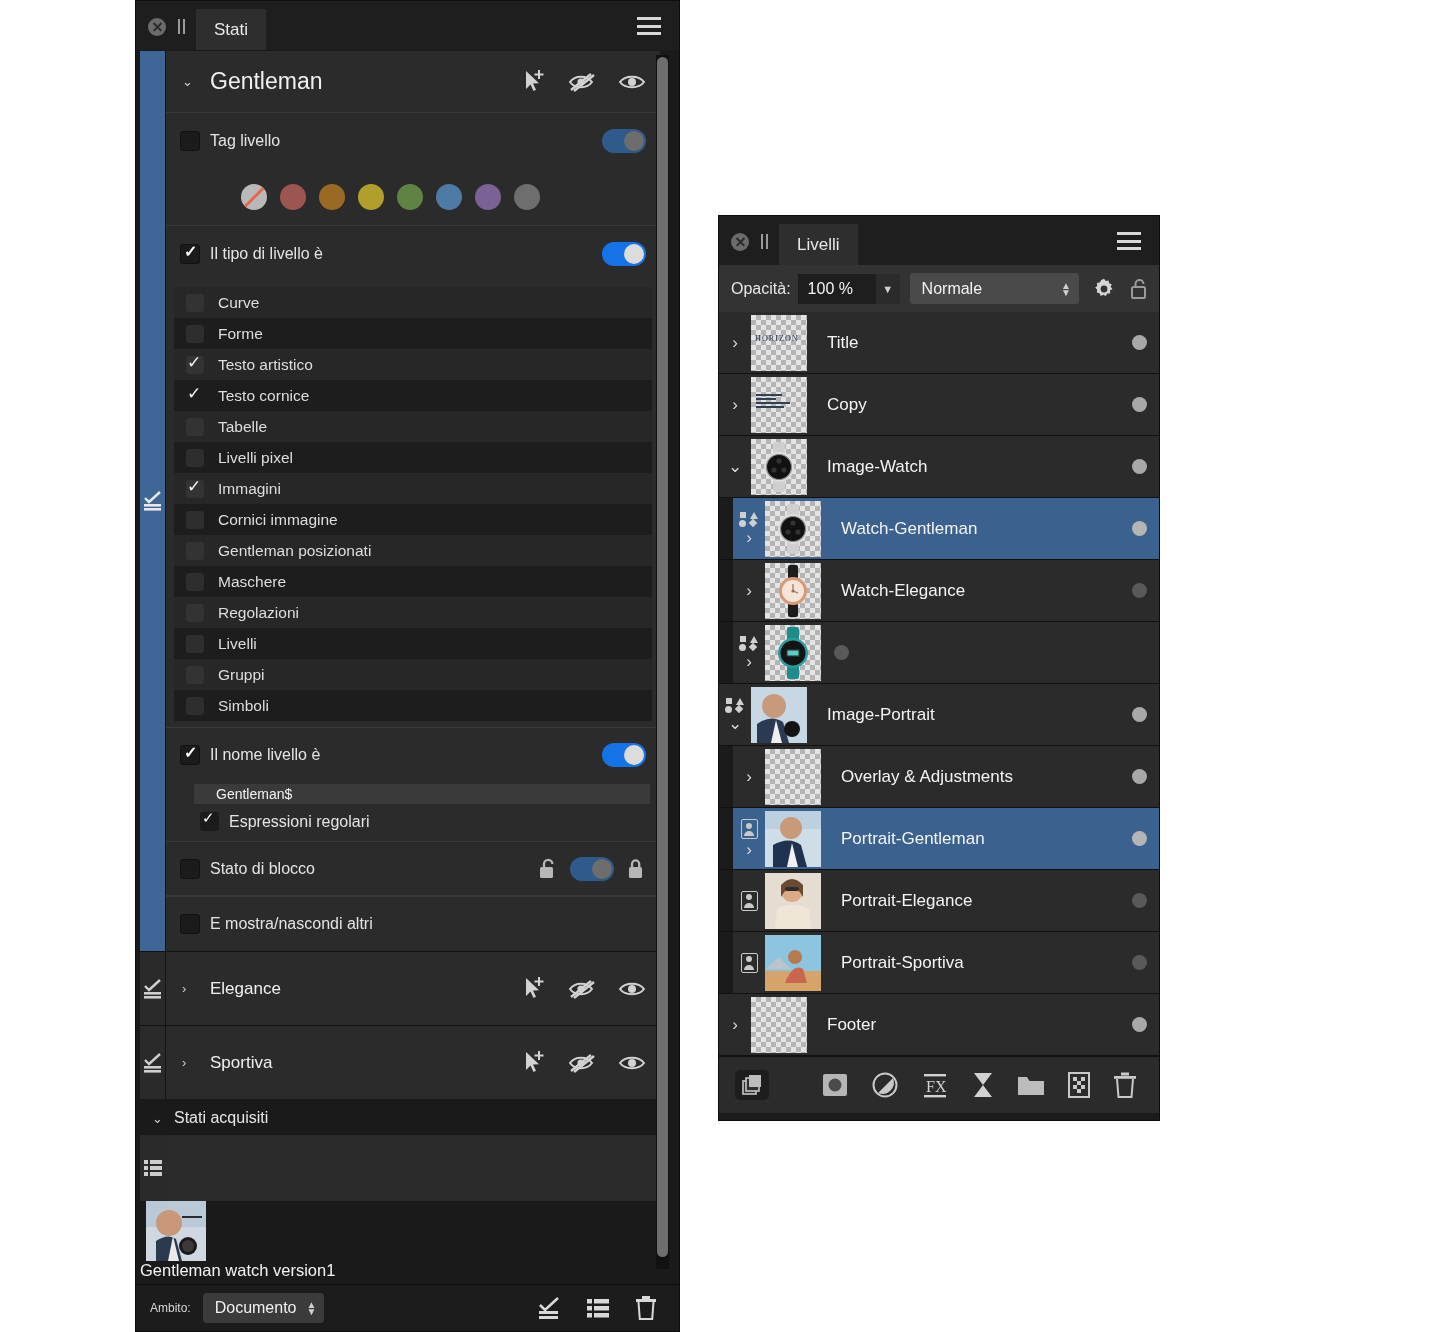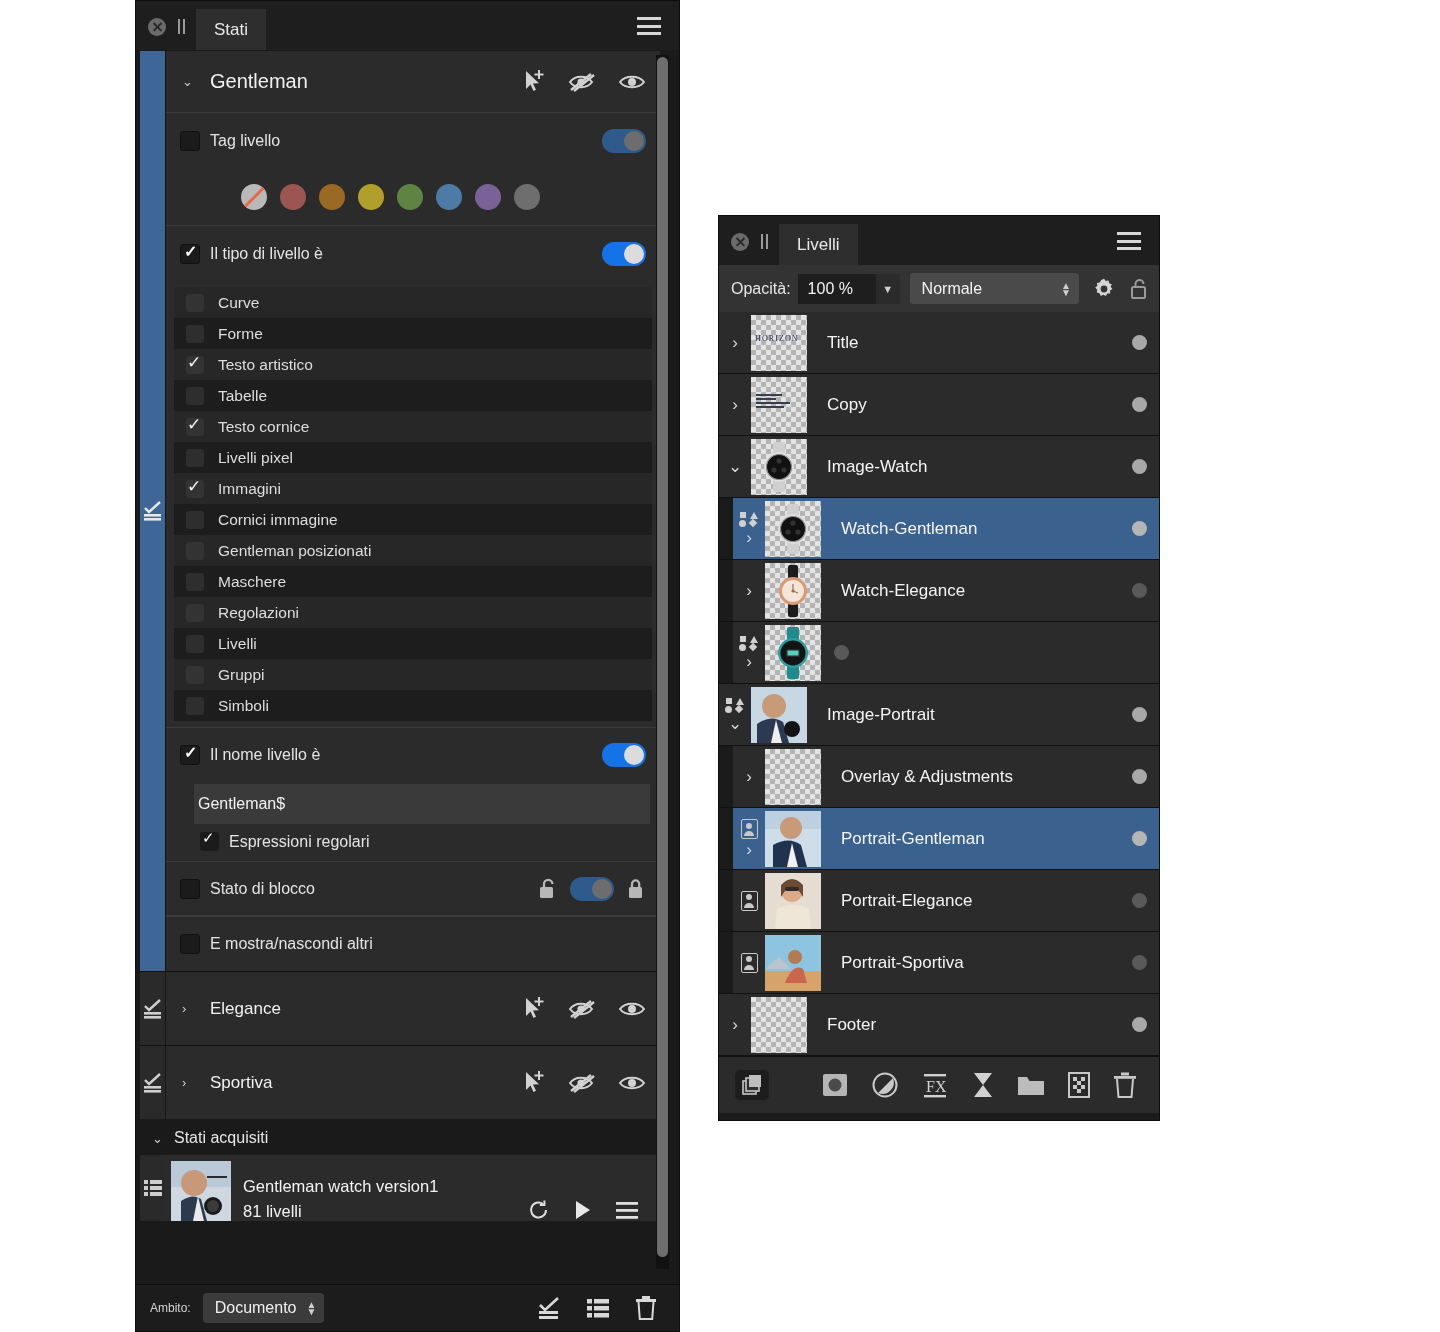--- a/index.html
+++ b/index.html
@@ -72,21 +72,21 @@
     width: 25px; flex: none; background: #3e6798;
     display: flex; align-items: center; justify-content: center;
   }
   .gutter.plain { background: #2a2a2a; }
   .group-body { flex: 1; background: #2b2b2b; border-left: 1px solid #151515; }
 
   .grp-title-row {
     height: 62px; display: flex; align-items: center; padding: 0 14px 0 16px;
     border-bottom: 1px solid #3a3a3a;
   }
-  .grp-title-row .name { color: #f0f0f0; font-size: 20px; margin-left: 6px; flex: 1; }
+  .grp-title-row .name { color: #f0f0f0; font-size: 23px; margin-left: 6px; flex: 1; }
   .grp-icons { display: flex; align-items: center; gap: 22px; }
 
   .cond-row {
     display: flex; align-items: center; height: 55px; padding: 0 14px 0 14px;
     border-bottom: 1px solid #3a3a3a; background: #2b2b2b;
   }
   .cond-row .lbl { color: #e4e4e4; font-size: 16px; margin-left: 10px; flex: 1; }
   .cond-row.noborder { border-bottom: none; }
 
   .cbox {
@@ -130,38 +130,38 @@
     flex: none; margin-right: 14px; position: relative;
   }
   .type-row:nth-child(odd) .type-cb { background: #333; }
   .type-cb.on { background: transparent; }
   .type-cb.on::after {
     content: "✓"; position: absolute; left: 1px; top: -4px;
     color: #f2f2f2; font-size: 17px;
   }
 
   .name-input {
-    margin: 2px 10px 4px 28px; height: 40px; background: #3a3a3a;
-    display: flex; align-items: center; padding-left: 4px;
-    color: #f2f2f2; font-size: 16px;
+    margin: 2px 10px 4px 28px; height: 20px; background: #3a3a3a;
+    display: flex; align-items: center; padding-left: 22px;
+    color: #f2f2f2; font-size: 14px;
   }
   .regex-row { display: flex; align-items: center; padding: 4px 0 10px 34px; }
   .regex-row .lbl { color: #e4e4e4; font-size: 16px; margin-left: 10px; }
   .rcb { width: 19px; height: 19px; border-radius: 3px; background: #1b1b1b;
          position: relative; flex: none; }
   .rcb::after { content: "✓"; position: absolute; left: 2px; top: -3px; color: #fff; font-size: 15px; }
 
   .lock-icons { display: flex; align-items: center; gap: 12px; }
 
   .collapsed-group { display: flex; border-top: 1px solid #111; }
   .collapsed-group .group-body { height: 73px; display: flex; align-items: center;
     padding: 0 14px 0 16px; }
   .collapsed-group .name { color: #f0f0f0; font-size: 17px; margin-left: 6px; flex: 1; }
 
-  .acq-item { display: flex; background: #2b2b2b; margin: 2px 0 8px 0; height: 66px; align-items:flex-end;}
+  .acq-item { display: flex; background: #2b2b2b; margin: 2px 0 8px 0; height: 66px; align-items:flex-start;flex-direction:column;}
   .acq-gutter { width: 25px; flex: none; background: #2a2a2a; display: flex;
                 align-items: center; justify-content: center; height:100%; }
   .acq-thumb { width: 60px; height: 60px; margin: 0 12px 0 6px; flex: none;
                background: #89837b; overflow: hidden; position: relative; }
   .acq-txt { flex: 1; }
   .acq-txt .t1 { color: #f3f3f3; font-size: 16.5px; }
   .acq-txt .t2 { color: #f3f3f3; font-size: 16.5px; margin-top: 6px; }
   .acq-icons { display: flex; align-items: center; gap: 24px; padding-right: 22px; }
 
   .stati-footer {
@@ -359,26 +359,26 @@
               </div>
               <div class="type-row">
                 <span class="type-cb"></span>
                 <span>Forme</span>
               </div>
               <div class="type-row">
                 <span class="type-cb on"></span>
                 <span>Testo artistico</span>
               </div>
               <div class="type-row">
-                <span class="type-cb"></span>
-                <span>Tabelle</span>
-              </div>
-              <div class="type-row">
                 <span class="type-cb on"></span>
                 <span>Testo cornice</span>
+              </div>
+              <div class="type-row">
+                <span class="type-cb"></span>
+                <span>Tabelle</span>
               </div>
               <div class="type-row">
                 <span class="type-cb"></span>
                 <span>Livelli pixel</span>
               </div>
               <div class="type-row">
                 <span class="type-cb on"></span>
                 <span>Immagini</span>
               </div>
               <div class="type-row">

